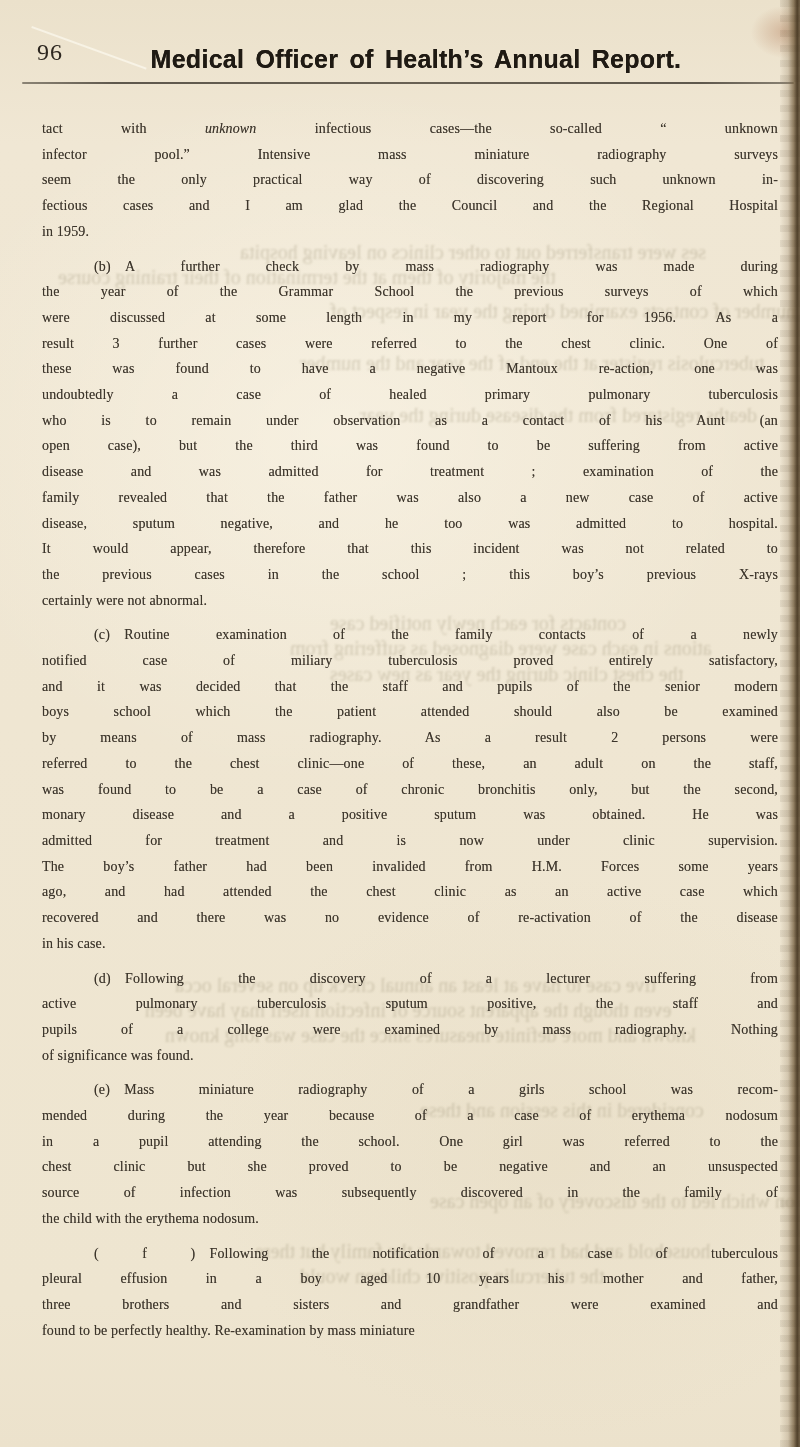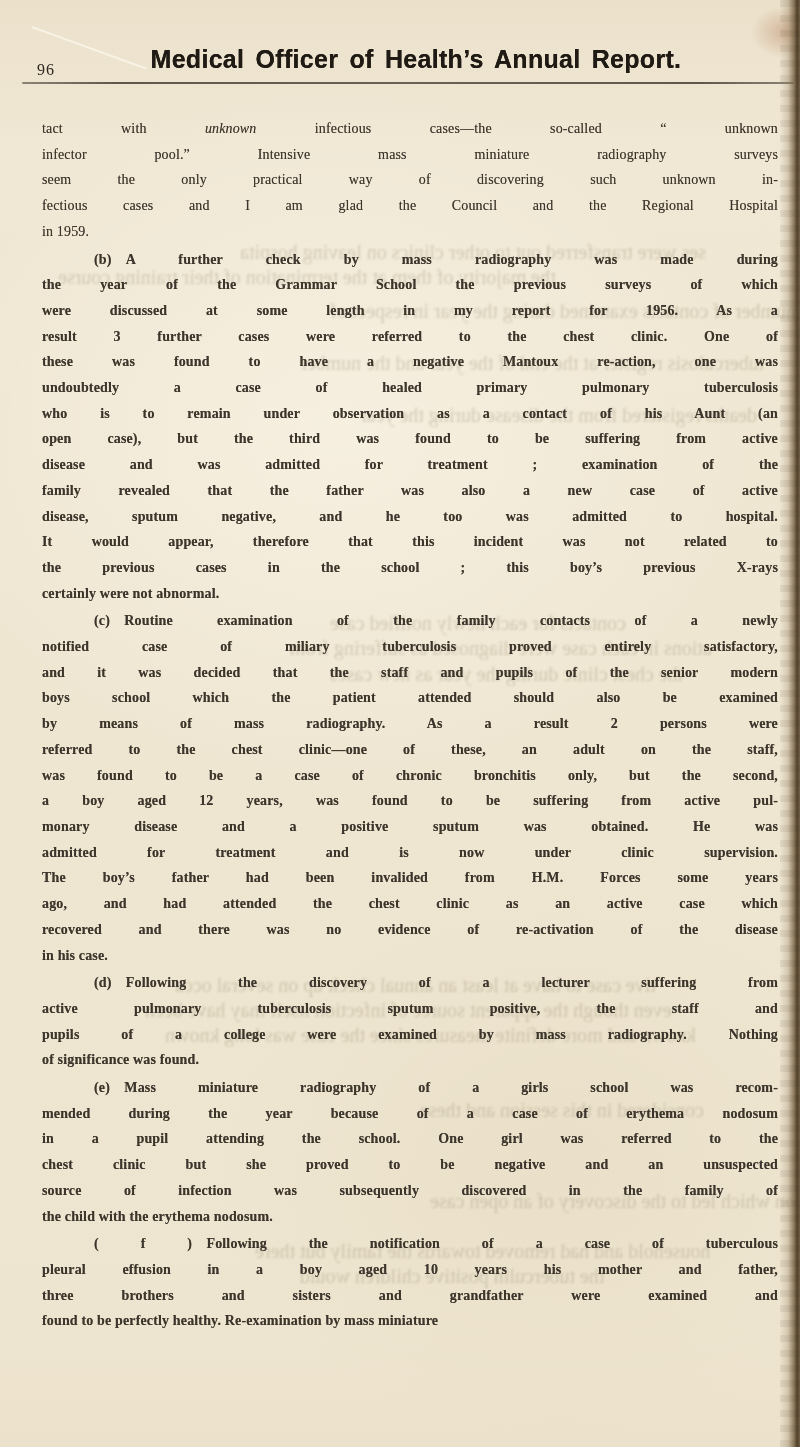--- a/index.html
+++ b/index.html
@@ -7,42 +7,42 @@
     position:relative; width:800px; height:1447px; overflow:hidden;
     background:
       radial-gradient(ellipse 600px 500px at 42% 30%, rgba(255,251,240,0.45), rgba(255,251,240,0) 70%),
       radial-gradient(ellipse 500px 400px at 70% 80%, rgba(226,214,188,0.35), rgba(226,214,188,0) 70%),
       linear-gradient(to bottom, #ebe1cb 0%, #f0e7d4 10%, #eee5d0 90%, #ece2cc 100%);
     background-color:#eee5d0;
     font-family:"Liberation Serif", serif;
   }
   
   .pagenum {
-    position:absolute; left:37px; top:61px;
-    font-size:16px; color:#2d2720; letter-spacing:1px;
+    position:absolute; left:37px; top:39px;
+    font-size:24px; color:#2d2720; letter-spacing:1px;
   }
   .header-title {
     position:absolute; top:45px; left:50%; transform:translateX(-47%);
     white-space:nowrap;
     font-family:"Liberation Sans", sans-serif; font-weight:700;
     font-size:25px; letter-spacing:0.3px; word-spacing:4px; color:#1f1a13;
     text-shadow:0 0 0.4px #1f1a13;
   }
   .rule {
     position:absolute; top:82px; left:22px; right:6px; height:2px;
     background:linear-gradient(to right, #7a7365, #453f35 12%, #514a3e 50%, #453f35 88%, #7a7365);
     opacity:0.85; border-radius:1px;
   }
   
   .body-col {
     position:absolute; left:42px; top:116px; width:736px;
     font-size:14px; line-height:25.7px; color:#3c352b;
     letter-spacing:0.15px; text-shadow:0 0 0.5px rgba(60,53,43,0.55);
   }
-  .para + .para { margin-top:2px;font-weight:bold; }
+  .para + .para { margin-top:9px; }
   .line { text-align:justify; text-align-last:justify; -moz-text-align-last:justify; }
   .line.lastline { text-align-last:left; -moz-text-align-last:left; }
   .para.indent .line:first-child { text-indent:52px; }
   .line i { font-style:italic; }
   
   .ghost-layer { position:absolute; inset:0; pointer-events:none; }
   .ghost-line {
     position:absolute; white-space:nowrap;
     font-size:20px; color:#948a6e; opacity:0.34;
     transform:scaleX(-1); filter:blur(1.1px);
@@ -119,21 +119,20 @@
         <div class="line lastline">certainly were not abnormal.</div>
       </div>
       <div class="para indent">
         <div class="line">(c)  Routine examination of the family contacts of a newly</div>
         <div class="line">notified case of miliary tuberculosis proved entirely satisfactory,</div>
         <div class="line">and it was decided that the staff and pupils of the senior modern</div>
         <div class="line">boys school which the patient attended should also be examined</div>
         <div class="line">by means of mass radiography. As a result 2 persons were</div>
         <div class="line">referred to the chest clinic—one of these, an adult on the staff,</div>
         <div class="line">was found to be a case of chronic bronchitis only, but the second,</div>
-        <div class="line">a boy aged 12 years, was found to be suffering from active pul-</div>
         <div class="line">monary disease and a positive sputum was obtained. He was</div>
         <div class="line">admitted for treatment and is now under clinic supervision.</div>
         <div class="line">The boy’s father had been invalided from H.M. Forces some years</div>
         <div class="line">ago, and had attended the chest clinic as an active case which</div>
         <div class="line">recovered and there was no evidence of re-activation of the disease</div>
         <div class="line lastline">in his case.</div>
       </div>
       <div class="para indent">
         <div class="line">(d)  Following the discovery of a lecturer suffering from</div>
         <div class="line">active pulmonary tuberculosis sputum positive, the staff and</div>

